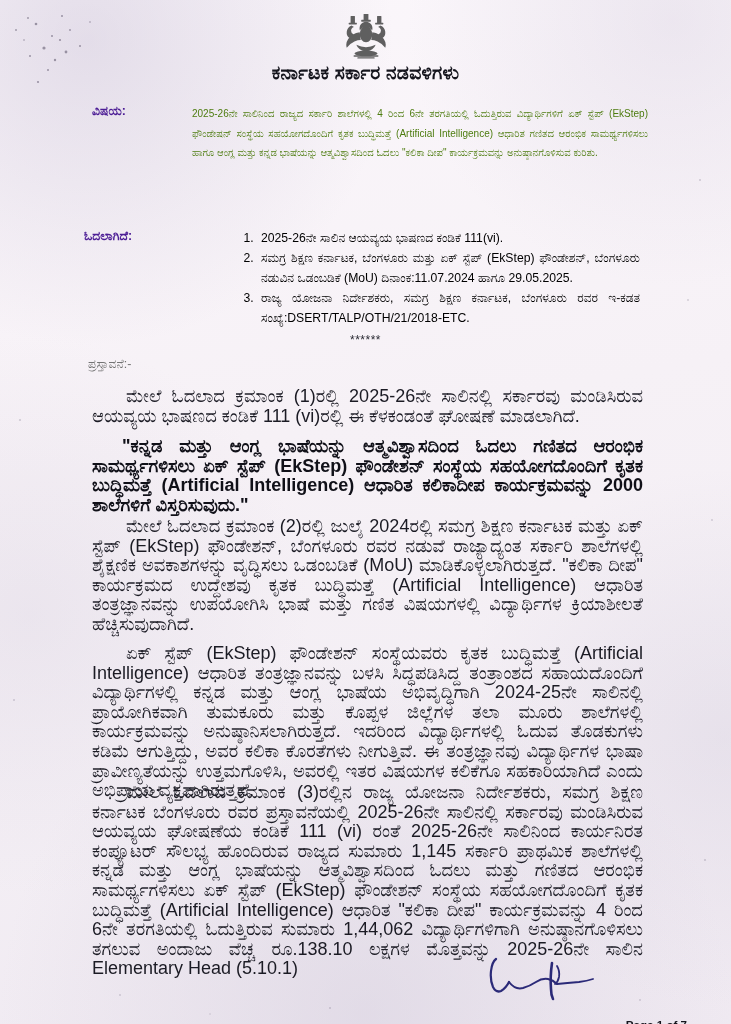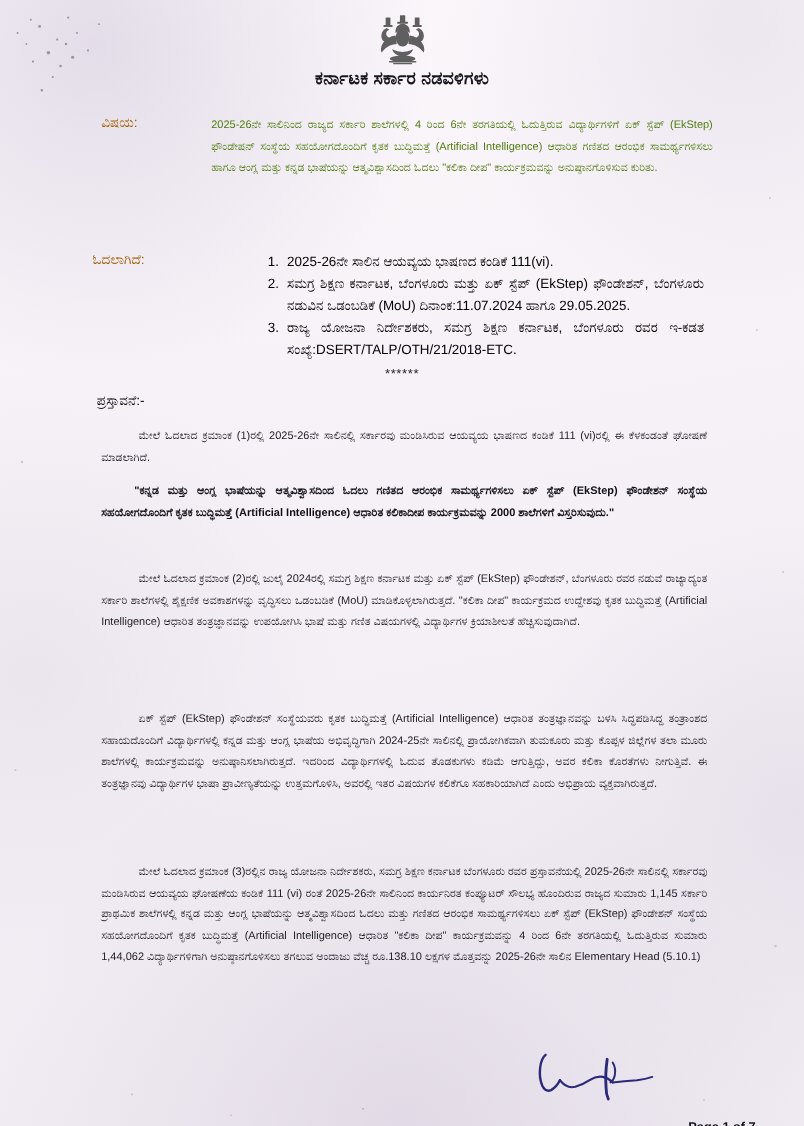--- a/index.html
+++ b/index.html
@@ -59,36 +59,36 @@
     height: 52px;
     filter: grayscale(100%) contrast(.82) brightness(1.06);
     opacity: .88;
   }
   .gov-title {
     position: absolute;
     top: 62px;
     left: 0;
     right: 0;
     text-align: center;
-    font-size: 16px;
+    font-size: 19px;
     font-weight: bold;
     letter-spacing: .2px;
     color: #15151d;
   }
 
   
   .block {
     position: absolute;
     display: flex;
     align-items: flex-start;
   }
   .lbl {
-    font-weight: normal;
+    font-weight: bold;
     font-size: 12.4px;
-    color: #a16207;
+    color: #4c1d95;
     flex: 0 0 auto;
     padding-top: 0px;
   }
   .just {
     text-align: justify;
     text-justify: inter-word;
     font-size: 10px;
     line-height: 19.6px;
     color: #4d7c0f;
   }
@@ -124,28 +124,28 @@
     letter-spacing: .5px;
     color: #2a2a33;
   }
 
   #preamble-label {
     position: absolute;
     left: 88px;
     top: 357px;
     font-size: 12.4px;
     font-weight: normal;
-    color: #000000;
+    color: #737373;
   }
 
   .para {
     position: absolute;
     left: 92px;
     width: 551px;
-    font-size: 10px;
+    font-size: 18px;
     line-height: 19.6px;
     text-align: justify;
     text-justify: inter-word;
     text-indent: 34px;
     color: #1b1b24;
   }
   .para.bold {
     font-weight: bold;
     text-indent: 30px;
     color: #101018;

